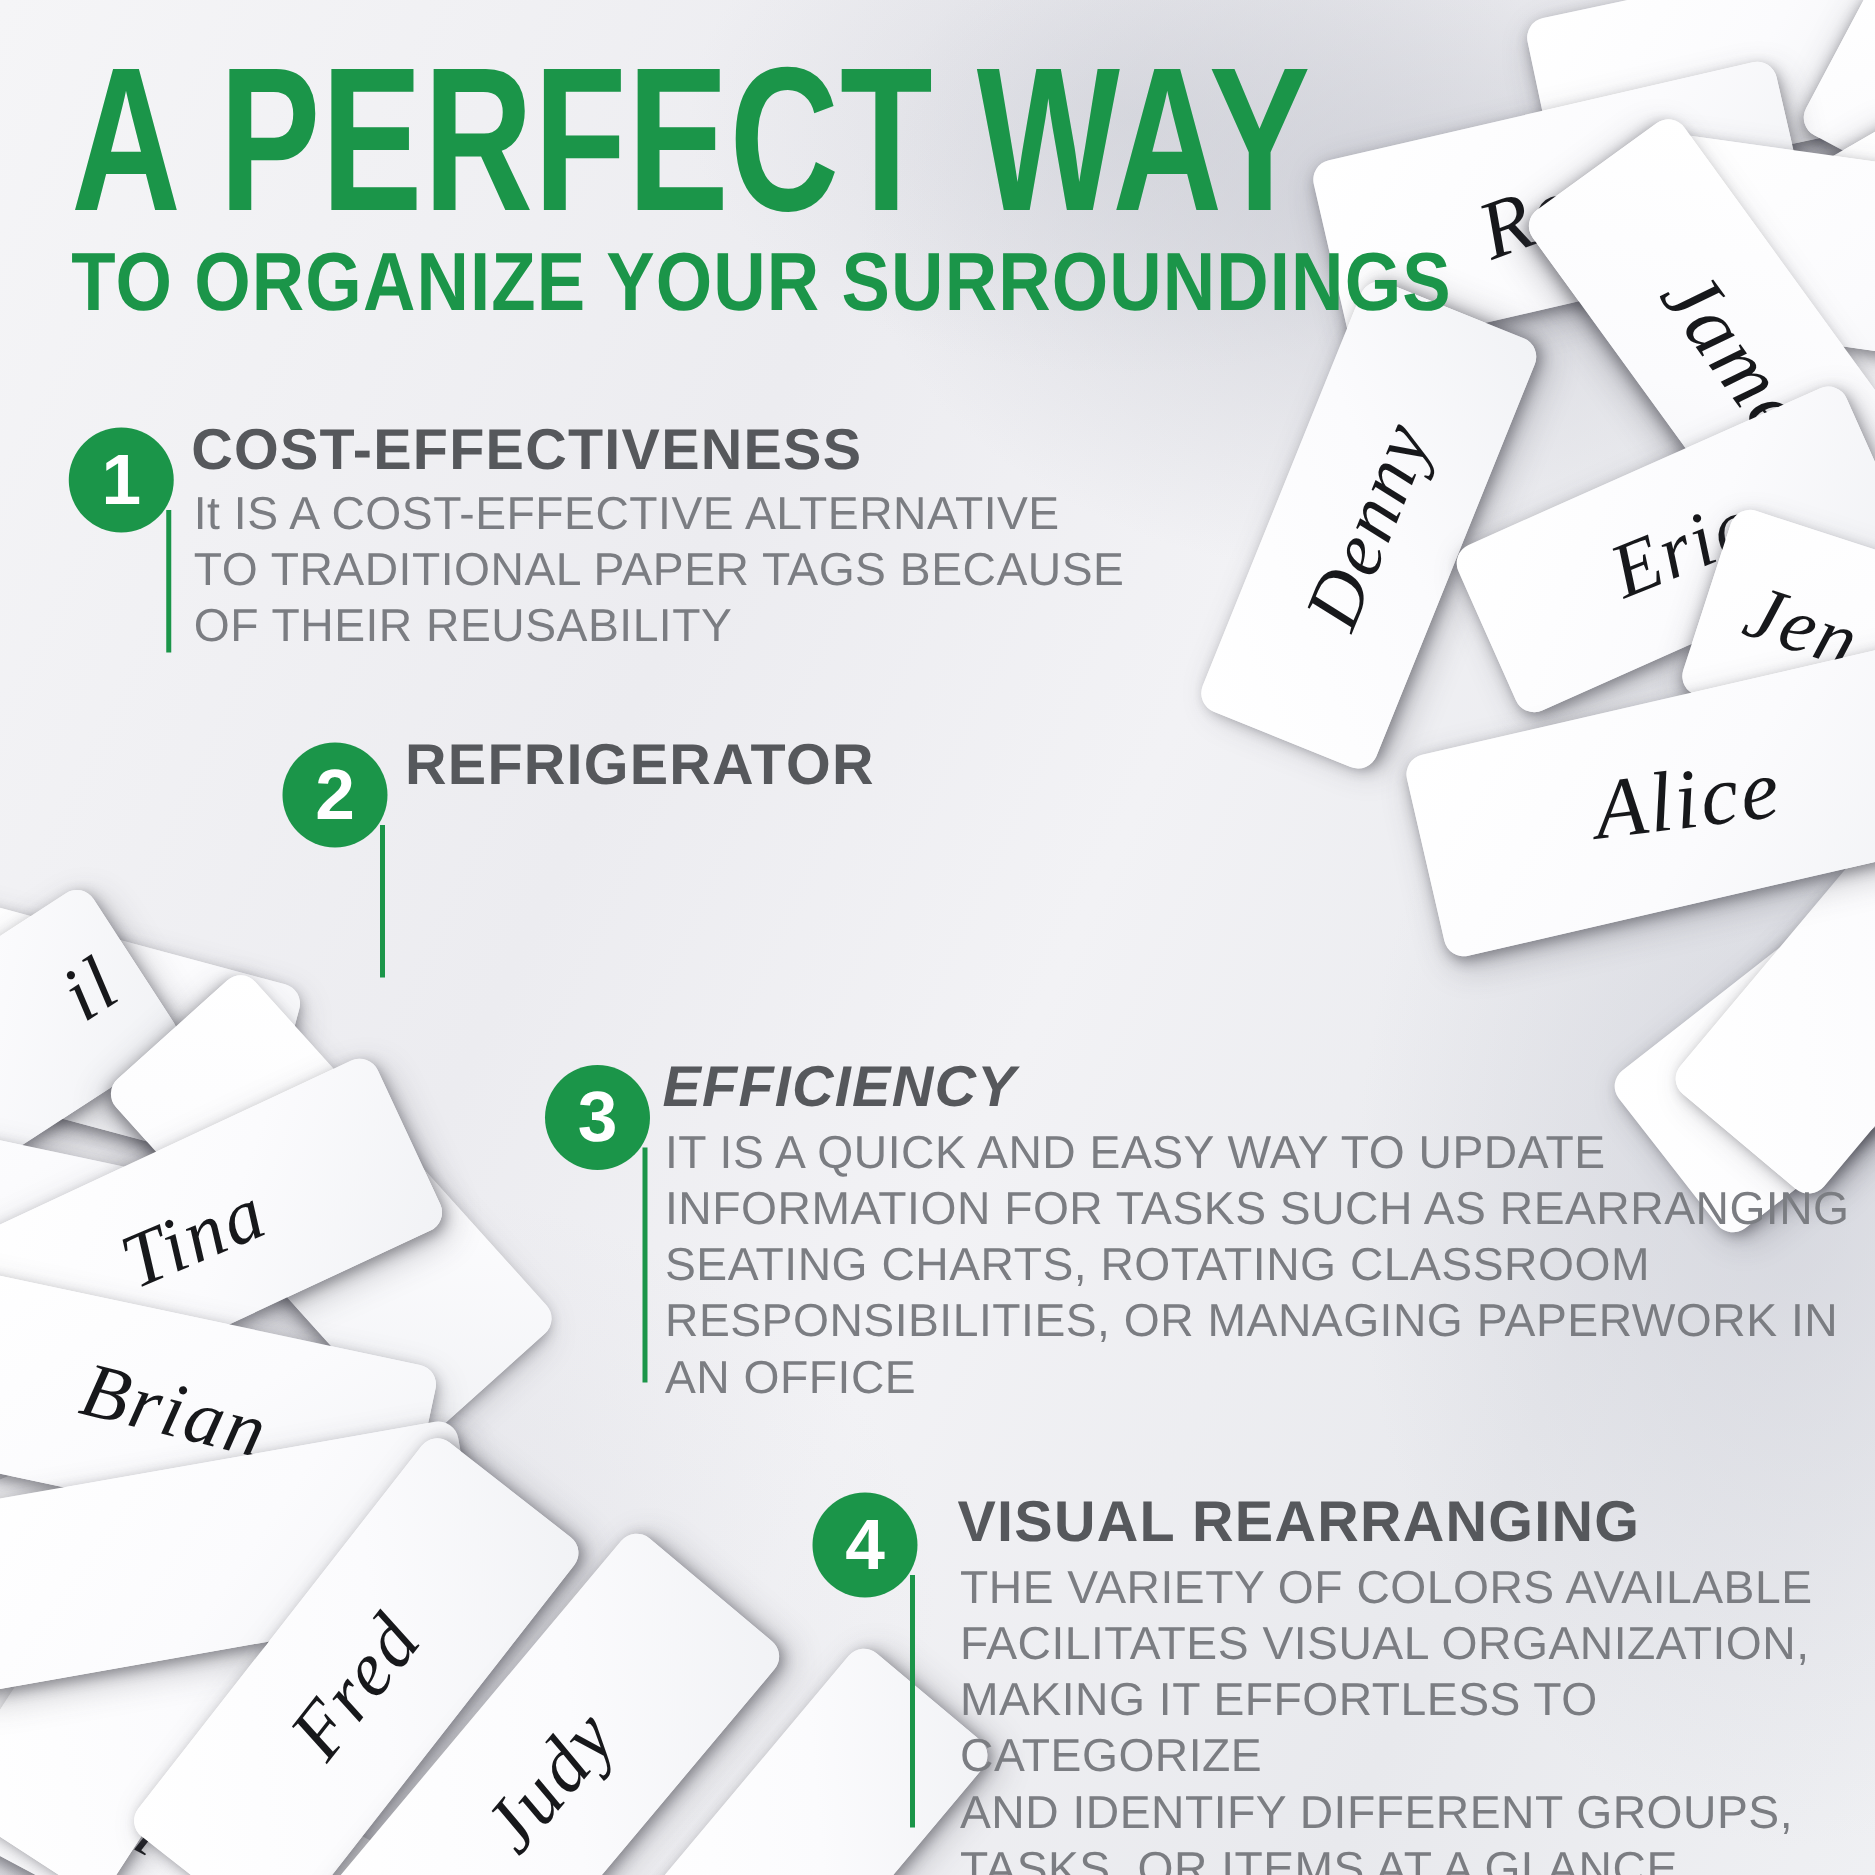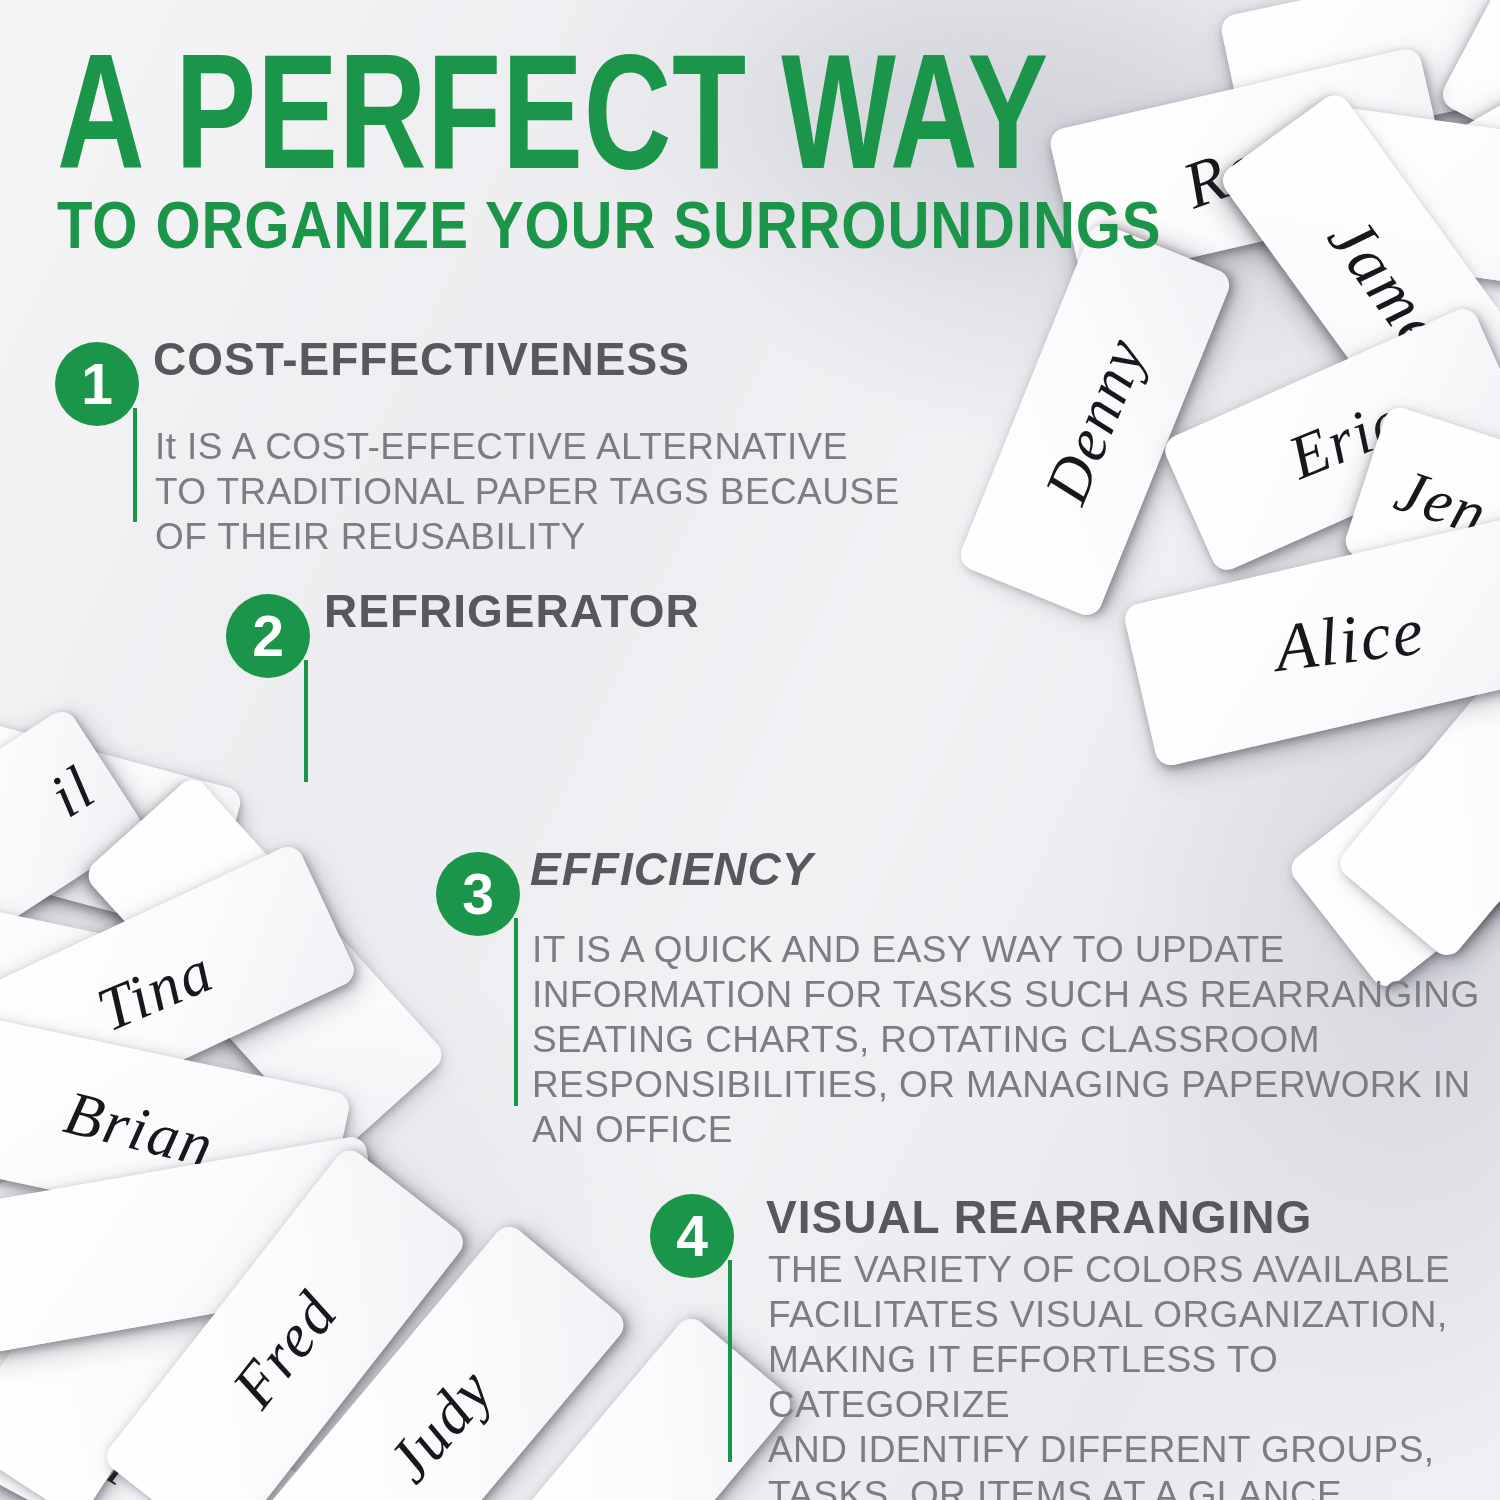--- a/index.html
+++ b/index.html
@@ -147,36 +147,36 @@
   </div>
 
   <div class="title1" style="color:#1b9549;">A PERFECT WAY</div>
   <div class="title2" style="color:#1b9549;">TO ORGANIZE YOUR SURROUNDINGS</div>
 
   <div class="badge" style="left:55px;top:342px;background:#1b9549;">
     <span>1</span>
   </div>
   <div class="vline" style="left:133px;top:408px;height:114px;background:#1b9549;"></div>
   <div class="pheading" style="left:153px;top:332px;color:#56585c;">COST-EFFECTIVENESS</div>
-  <div class="pbody" style="left:155px;top:388px;color:#7b7d82;margin-top:36px;">It IS A COST-EFFECTIVE ALTERNATIVE
+  <div class="pbody" style="left:155px;top:388px;color:#7b7d82;">It IS A COST-EFFECTIVE ALTERNATIVE
 TO TRADITIONAL PAPER TAGS BECAUSE
 OF THEIR REUSABILITY</div>
 
   <div class="badge" style="left:226px;top:594px;background:#1b9549;">
     <span>2</span>
   </div>
   <div class="vline" style="left:304px;top:660px;height:122px;background:#1b9549;"></div>
   <div class="pheading" style="left:324px;top:584px;color:#56585c;">REFRIGERATOR</div>
 
   <div class="badge" style="left:436px;top:852px;background:#1b9549;">
     <span>3</span>
   </div>
   <div class="vline" style="left:514px;top:918px;height:188px;background:#1b9549;"></div>
   <div class="pheading" style="left:530px;top:842px;color:#56585c;font-style:italic;">EFFICIENCY</div>
-  <div class="pbody" style="left:532px;top:899px;color:#7b7d82;margin-top:28px;">IT IS A QUICK AND EASY WAY TO UPDATE
+  <div class="pbody" style="left:532px;top:899px;color:#7b7d82;">IT IS A QUICK AND EASY WAY TO UPDATE
 INFORMATION FOR TASKS SUCH AS REARRANGING
 SEATING CHARTS, ROTATING CLASSROOM
 RESPONSIBILITIES, OR MANAGING PAPERWORK IN
 AN OFFICE</div>
 
   <div class="badge" style="left:650px;top:1194px;background:#1b9549;">
     <span>4</span>
   </div>
   <div class="vline" style="left:728px;top:1260px;height:202px;background:#1b9549;"></div>
   <div class="pheading" style="left:766px;top:1190px;color:#56585c;">VISUAL REARRANGING</div>

